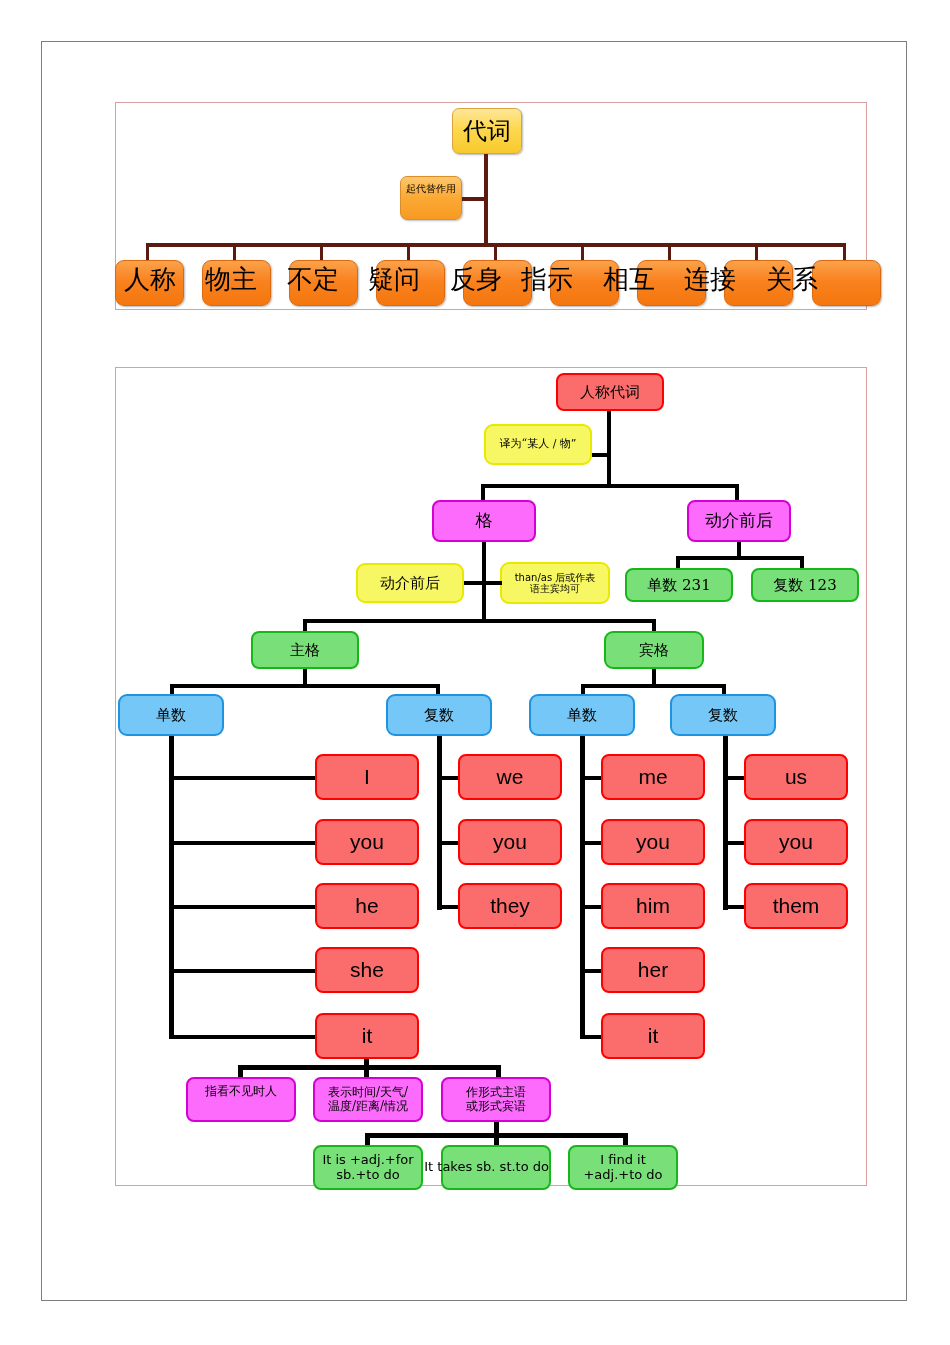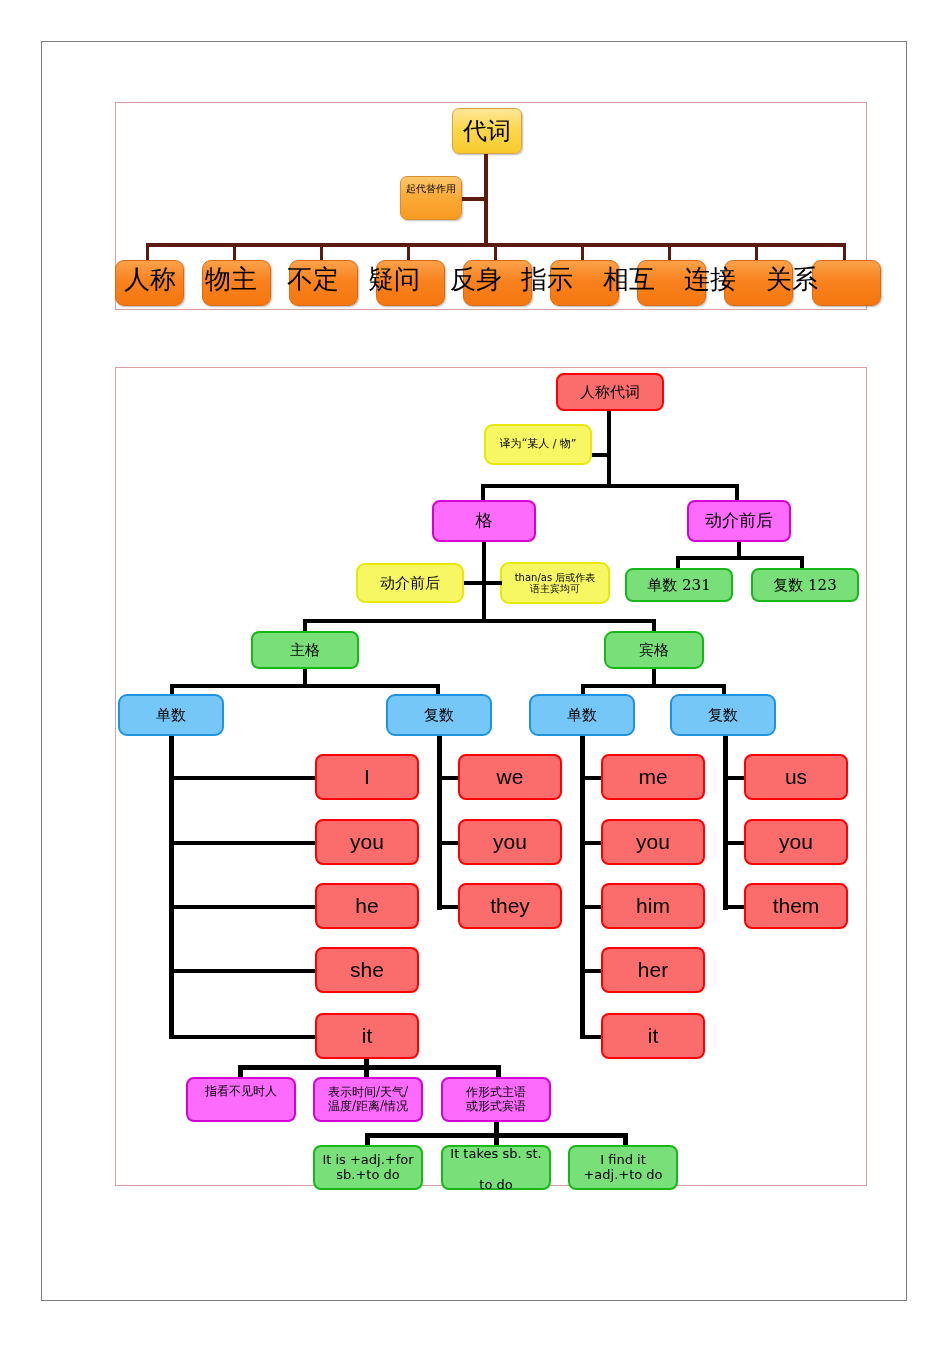--- a/index.html
+++ b/index.html
@@ -318,21 +318,21 @@
   <div class="ln" style="left:365px; top:1133px; width:263px; height:5px;"></div>
   <div class="ln" style="left:494px; top:1122px; width:5px; height:14px;"></div>
   <div class="ln" style="left:365px; top:1133px; width:5px; height:14px;"></div>
   <div class="ln" style="left:494px; top:1133px; width:5px; height:14px;"></div>
   <div class="ln" style="left:623px; top:1133px; width:5px; height:14px;"></div>
 
   <div class="node n-green" style="left:313px; top:1145px; width:110px; height:45px; font-size:13px; font-family:'DejaVu Sans','Liberation Sans',sans-serif; flex-direction:column; justify-content:center;">
     <span>It is +adj.+for</span>
     <span>sb.+to do</span>
   </div>
-  <div class="node n-green" style="left:441px; top:1145px; width:110px; height:45px; font-size:13px; font-family:'DejaVu Sans','Liberation Sans',sans-serif; flex-direction:column; justify-content:space-between;gap:16px;">
+  <div class="node n-green" style="left:441px; top:1145px; width:110px; height:45px; font-size:13px; font-family:'DejaVu Sans','Liberation Sans',sans-serif; flex-direction:row; justify-content:flex-end;">
     <span>It takes sb. st.</span>
     <span>to do</span>
   </div>
   <div class="node n-green" style="left:568px; top:1145px; width:110px; height:45px; font-size:13px; font-family:'DejaVu Sans','Liberation Sans',sans-serif; flex-direction:column; justify-content:center;">
     <span>I find it</span>
     <span>+adj.+to do</span>
   </div>
 
 </div>
 

